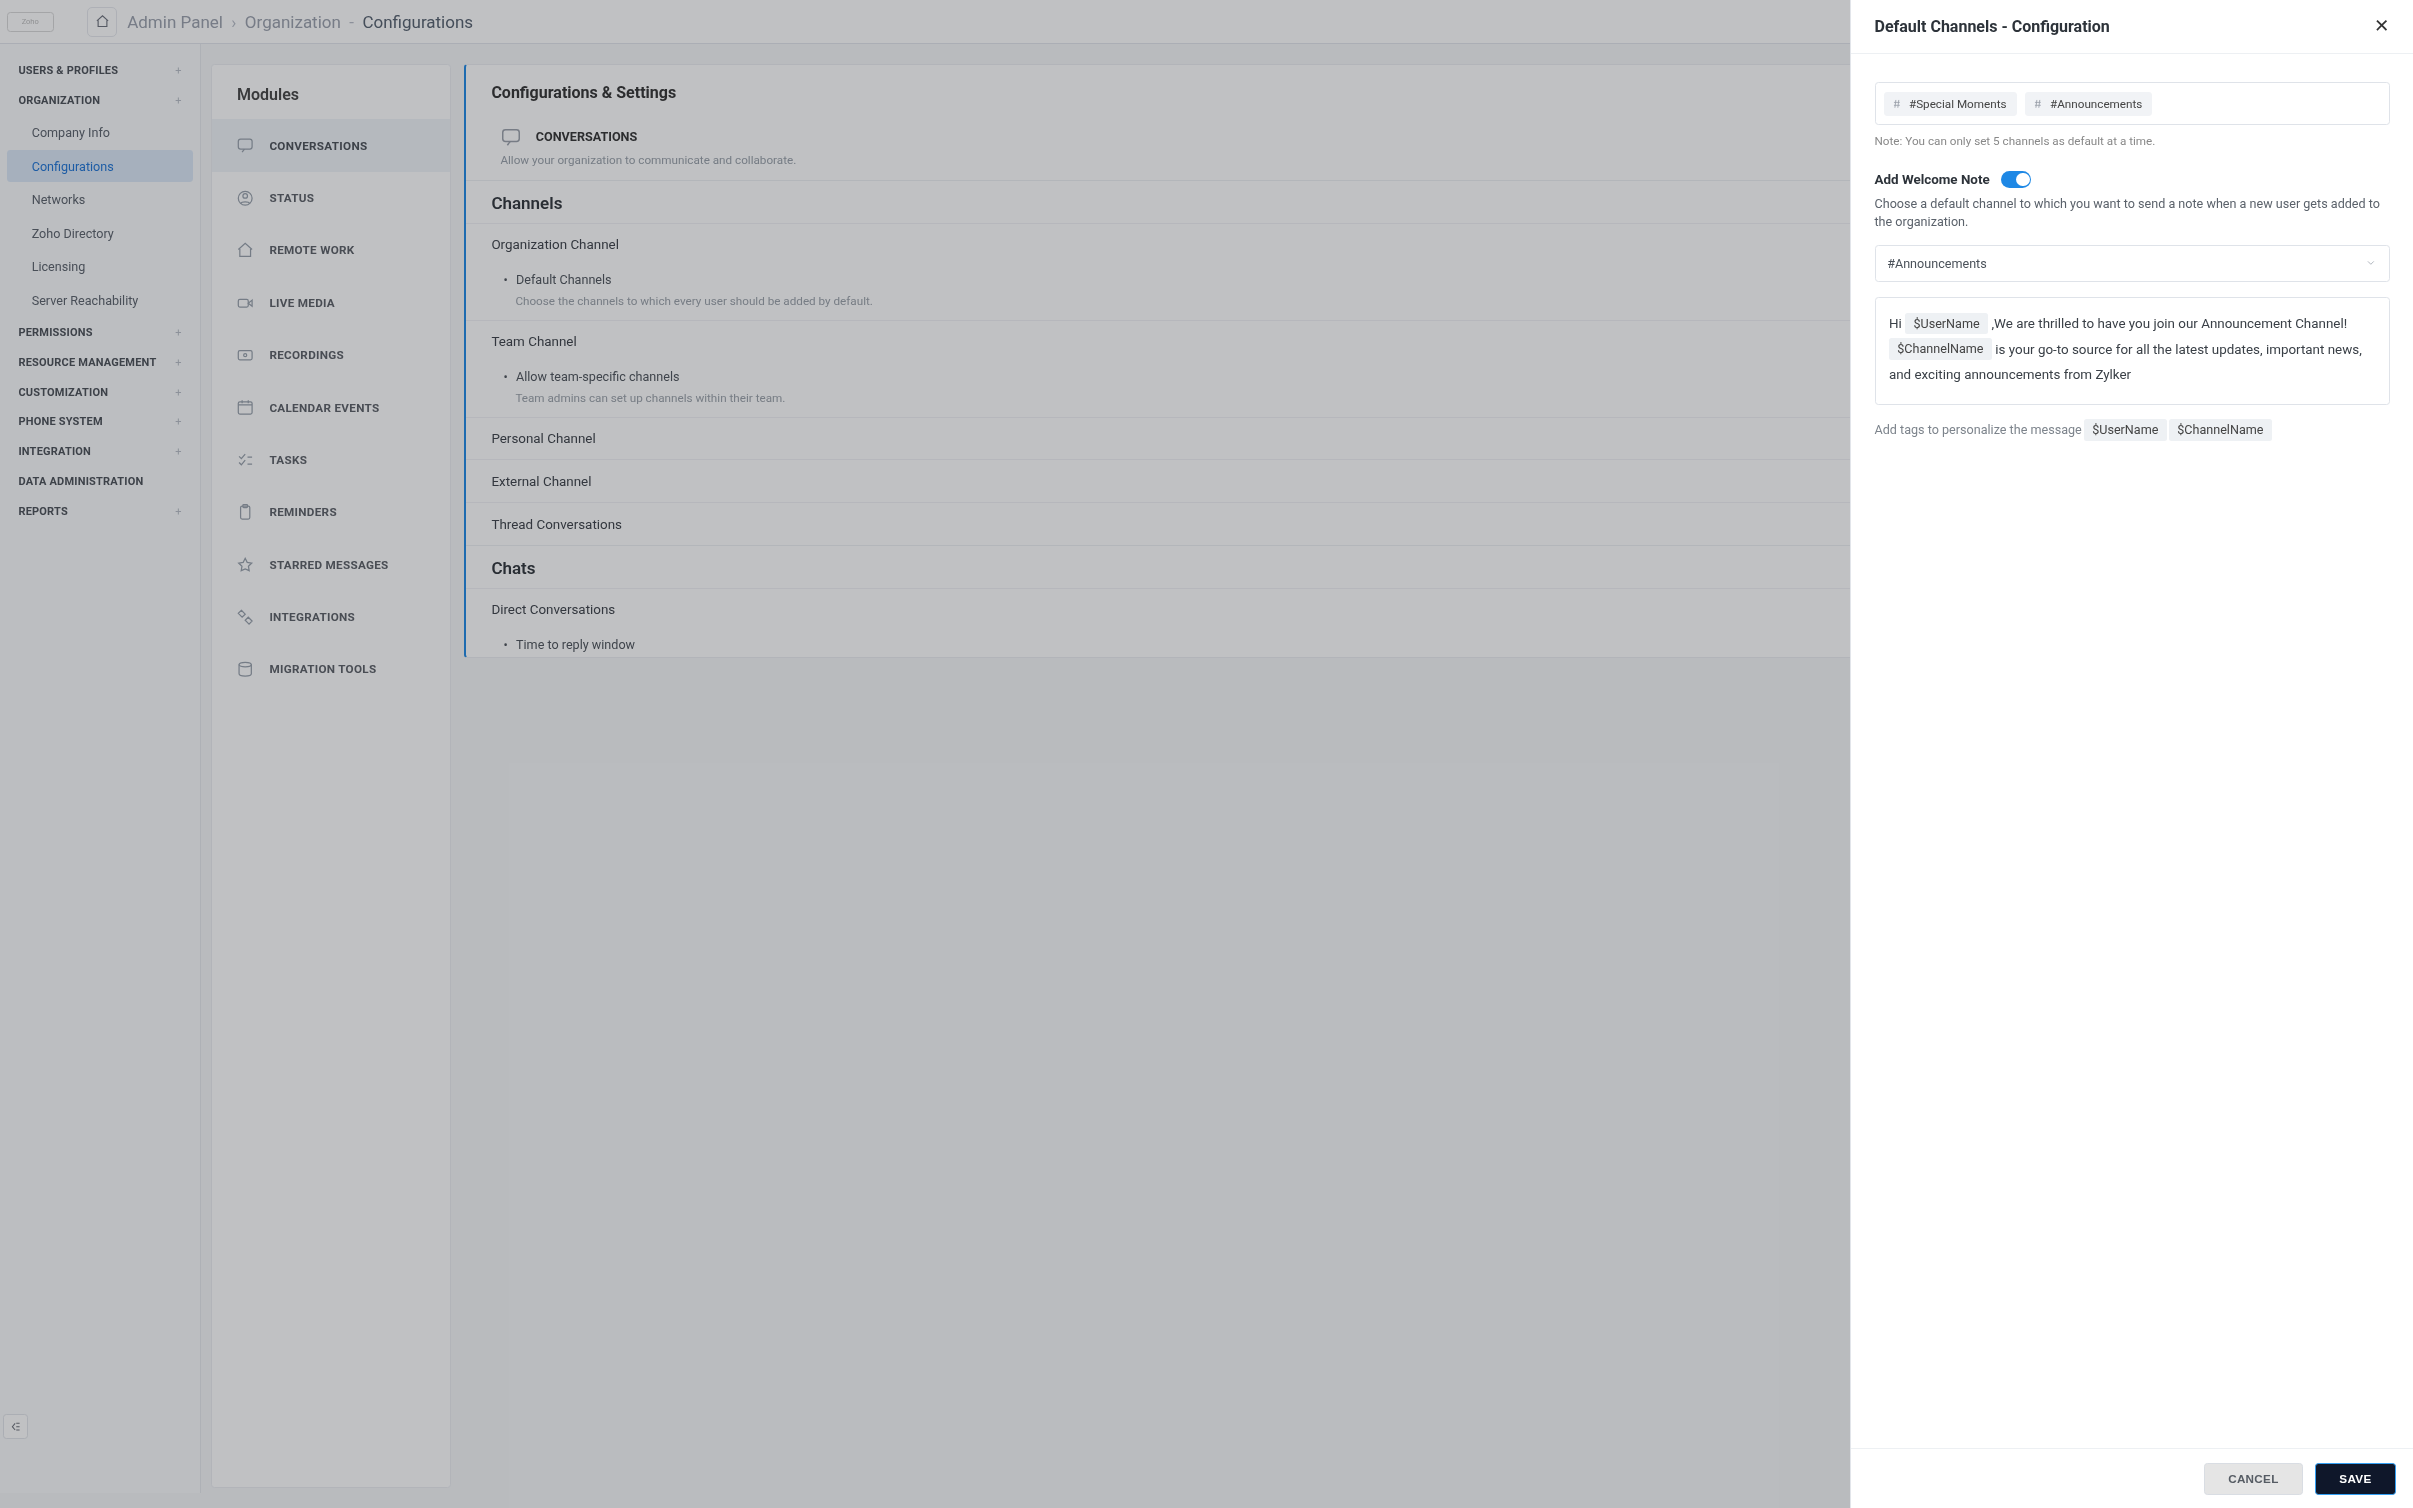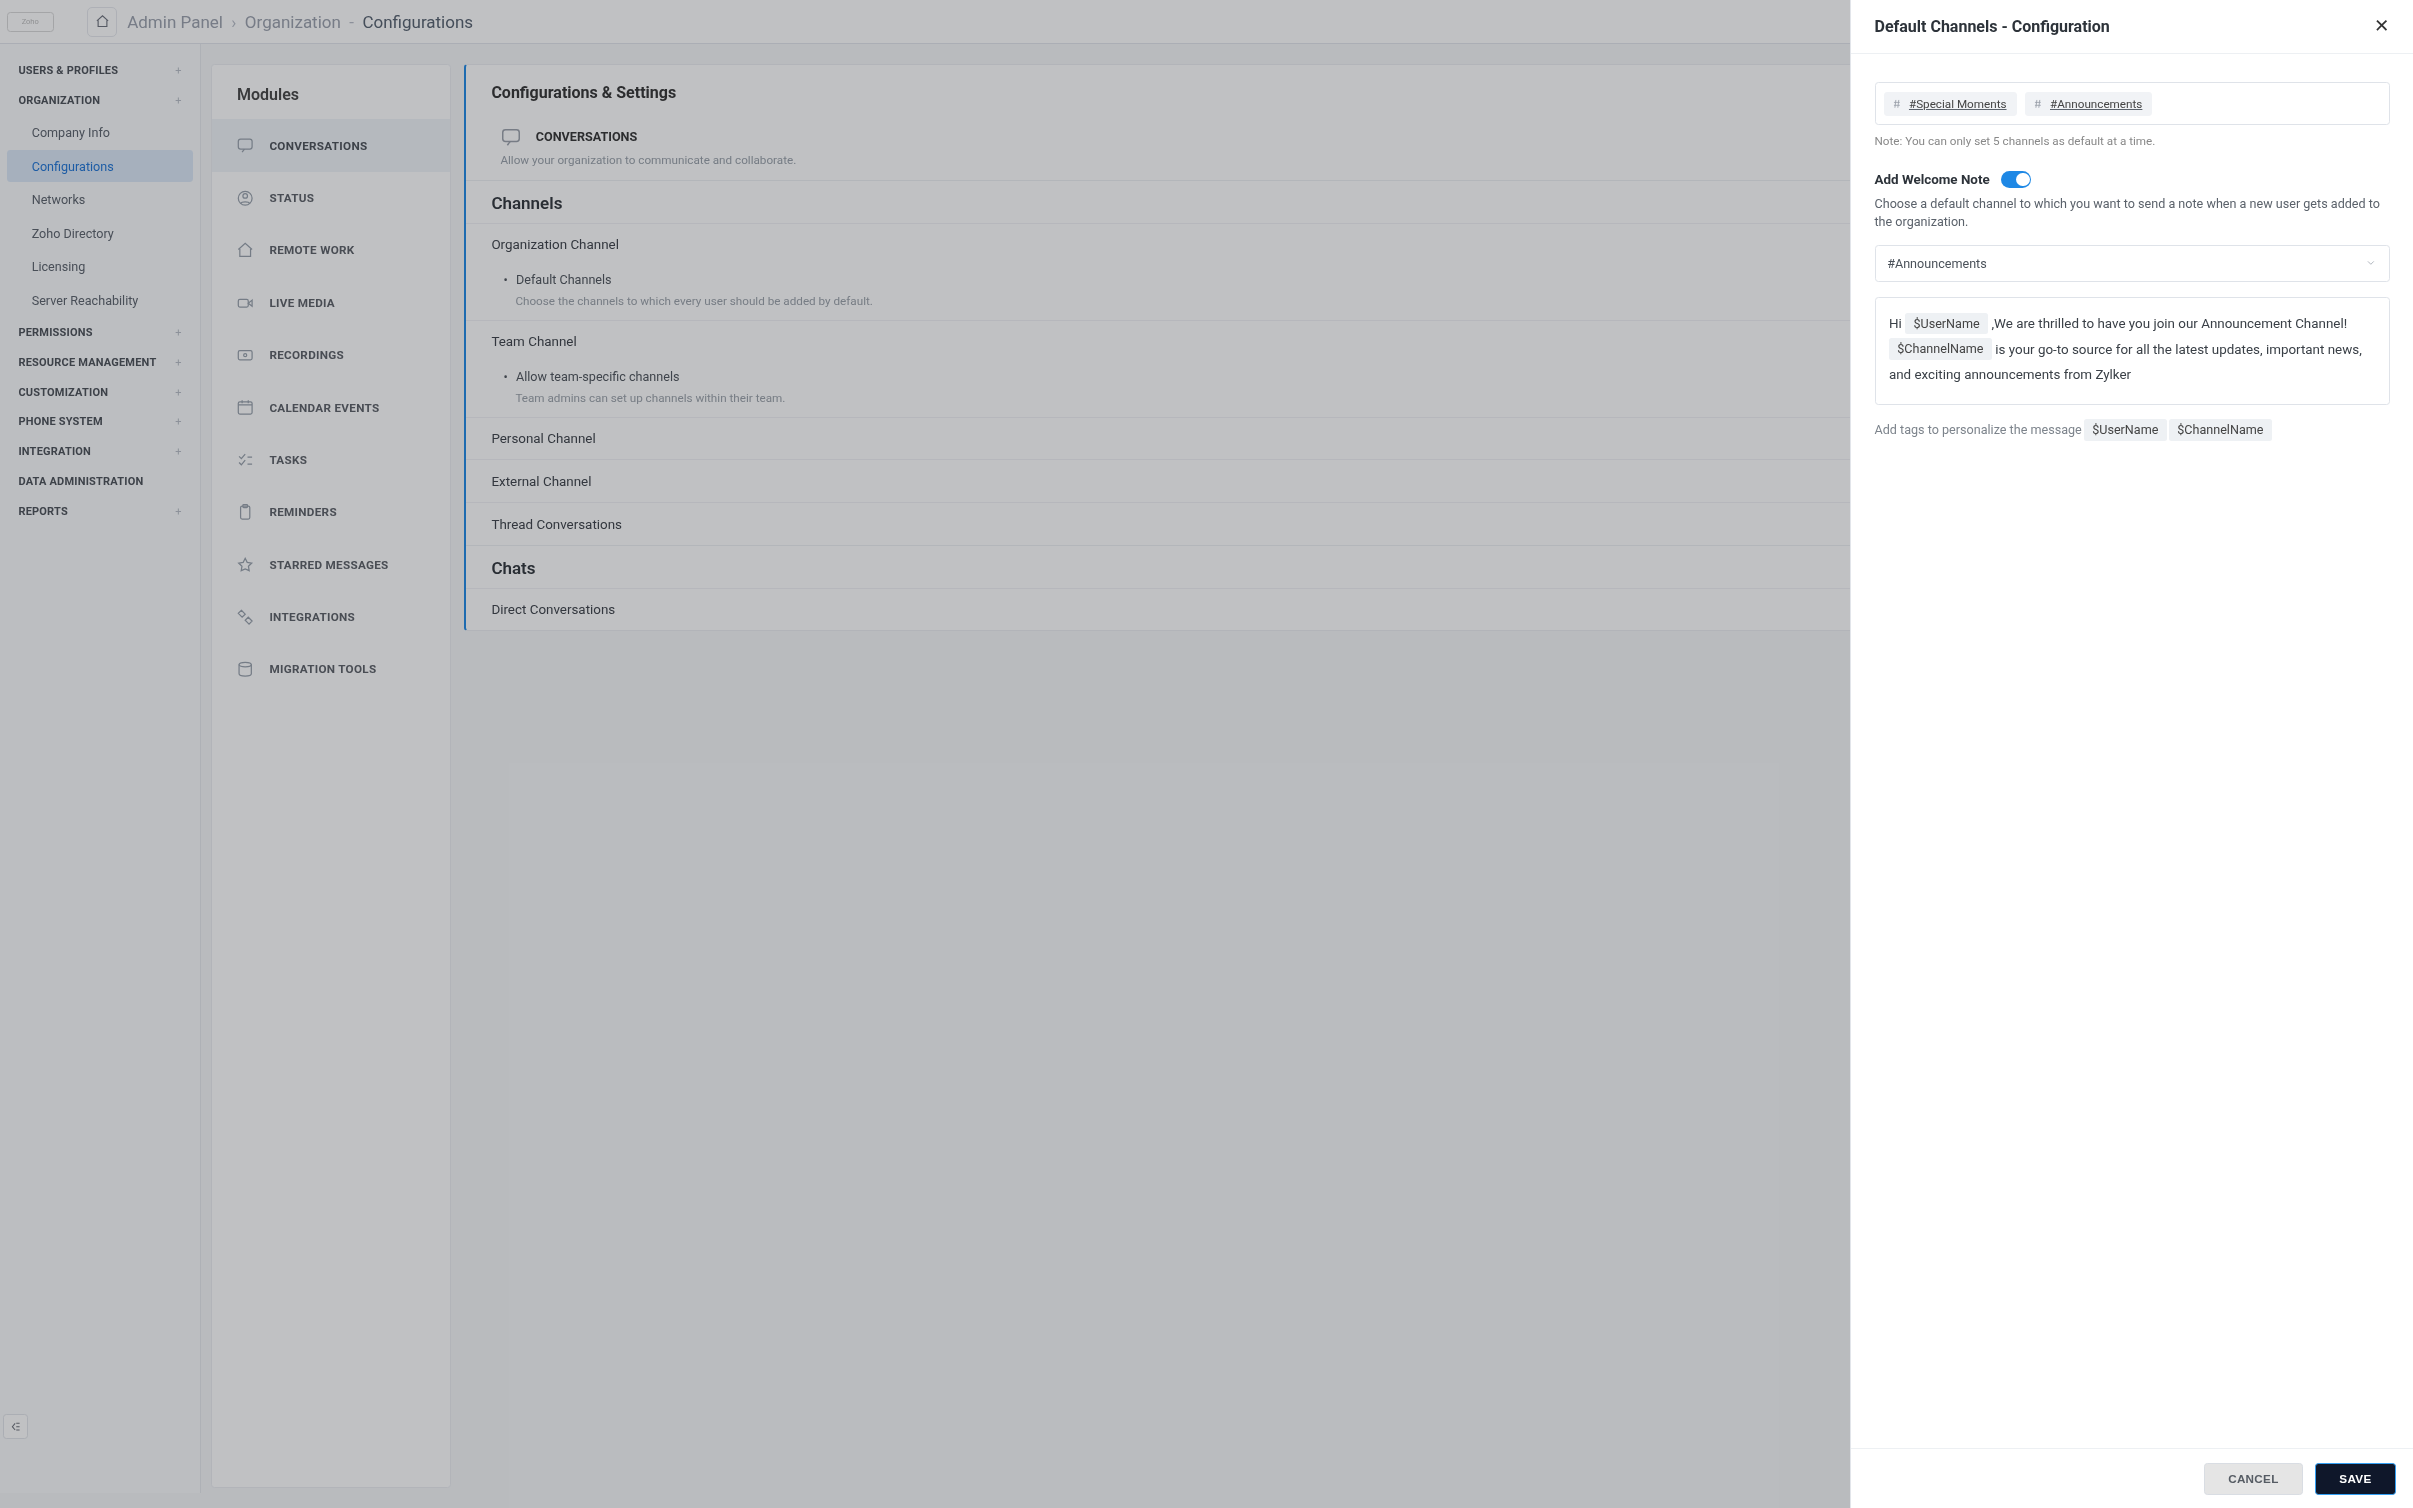--- a/index.html
+++ b/index.html
@@ -105,21 +105,21 @@
     border-left:0.8px solid #e2e5ea;
   }
   .panel-head {
     display:flex; align-items:center; justify-content:space-between;
     padding:17px 23.5px; border-bottom:0.8px solid #edf0f3;
   }
   .panel-head h2 { font-size:16px; font-weight:700; color:#2d333a; }
   .close-x { font-size:18.4px; line-height:1; cursor:pointer; color:#333; }
   .panel-body { padding:18.4px 23.5px; flex:1; overflow:auto; font-size:12.6px; color:#5b626b;}
   .chips-box { border:0.8px solid #dfe3e9; border-radius:3.4px; padding:8.4px 8.4px; margin:10px 0 8.4px 0;
-    display:flex; gap:8.4px; flex-wrap:wrap;text-decoration:underline;}
+    display:flex; gap:8.4px; flex-wrap:wrap;}
   .chip { background:#f1f3f6; border-radius:3.4px; padding:5px 10px 5px 6.7px; display:flex; align-items:center; gap:6.7px;
     font-size:11.7px; color:#444;}
   .chip svg { width:11.7px; height:11.7px; stroke:#9aa0aa; fill:none; stroke-width:1.8;}
   .note { color:#888; font-size:11.7px; margin-top:5px;}
   .wn-row { display:flex; align-items:center; gap:11.7px; margin-top:23.5px;}
   .wn-row h3 { font-size:13.4px; font-weight:700; color:#2d333a;}
   .toggle { width:30px; height:17px; background:#1e88e5; border-radius:17px; position:relative;}
   .toggle::after { content:""; position:absolute; right:1.7px; top:1.7px; width:13.4px; height:13.4px;
     background:#fff; border-radius:50%;}
   .toggle .check { position:absolute; right:4.2px; top:3.4px; width:9.2px; height:9.2px; }
@@ -329,20 +329,21 @@
     <div class="row">Team Channel</div>
     <div class="bullet-row">Allow team-specific channels</div>
     <div class="hint">Team admins can set up channels within their team.</div>
 
     <div class="row">Personal Channel</div>
     <div class="row">External Channel</div>
     <div class="row">Thread Conversations</div>
 
     <div class="h-section">Chats</div>
     <div class="row">Direct Conversations</div>
+    <div class="bullet-row">Time to reply window</div>
   </div>
 </div>
 
 <div class="scrim"></div>
 <div class="panel">
   <div class="panel-head">
     <h2>Default Channels - Configuration</h2>
     <span class="close-x">✕</span>
   </div>
 

